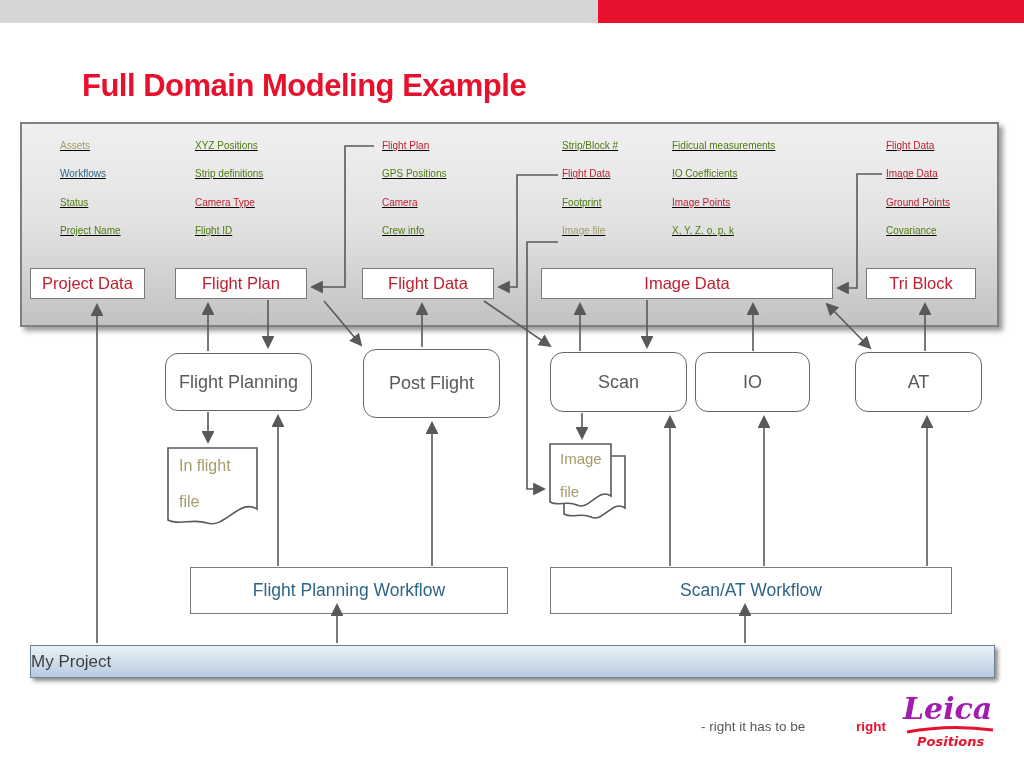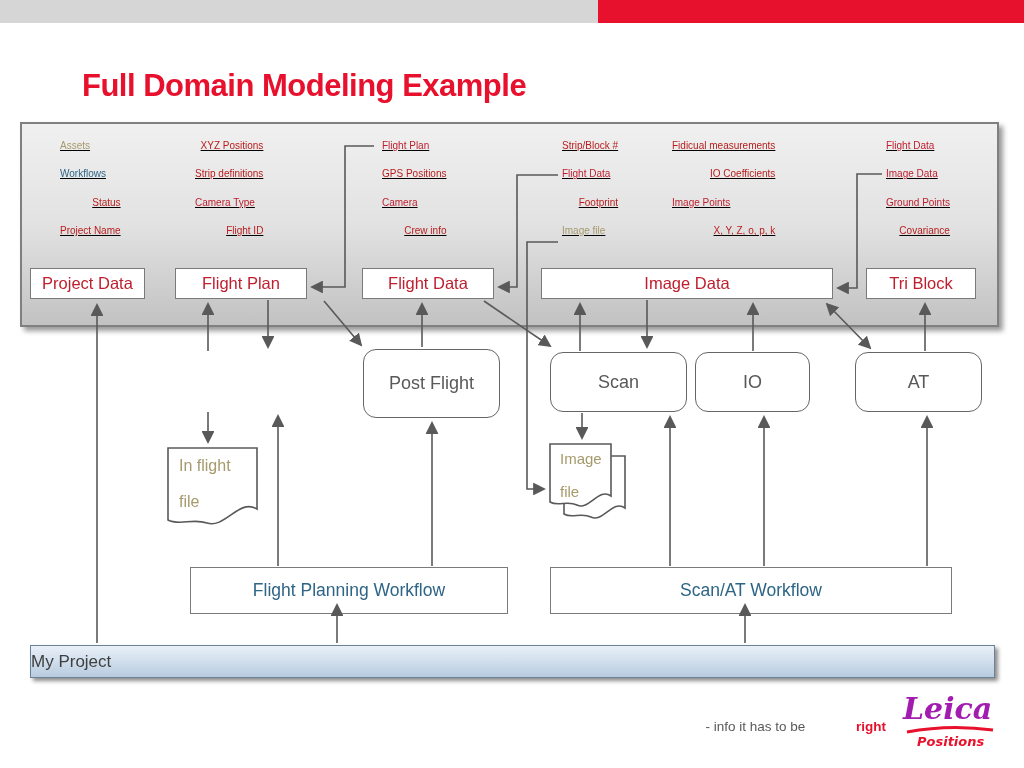--- a/index.html
+++ b/index.html
@@ -12,21 +12,21 @@
 
   
   .title{position:absolute;left:82px;top:68px;font-size:31px;font-weight:bold;color:#E8112D;
          letter-spacing:-0.5px;white-space:nowrap;}
 
   
   .panel{position:absolute;left:20px;top:122px;width:975px;height:201px;
          background:linear-gradient(180deg,#f0f0f0 0%,#e2e2e2 50%,#c2c2c2 100%);
          border:2px solid #808080;box-shadow:4px 4px 5px rgba(0,0,0,0.40);}
   .attr-col{position:absolute;top:132px;font-size:10px;line-height:28.4px;white-space:nowrap;text-decoration:underline;}
-  .tone-gray{color:#b91c1c;text-align:right;} .tone-red{color:#BE1E2D;} .tone-blue{color:#2D6586;} .tone-olive{color:#A59A6B;}
+  .tone-gray{color:#4d7c0f;} .tone-red{color:#BE1E2D;} .tone-blue{color:#2D6586;} .tone-olive{color:#A59A6B;}
 
   
   .dbox{position:absolute;top:268px;height:31px;background:#ffffff;border:1.6px solid #7a7a7a;
         display:flex;align-items:center;justify-content:center;font-size:16.5px;color:#BE1E2D;
         box-sizing:border-box;white-space:nowrap;}
 
   
   .pbox{position:absolute;background:#ffffff;border:1.6px solid #666666;border-radius:13px;
         display:flex;align-items:center;justify-content:center;font-size:18px;color:#595959;
         box-sizing:border-box;white-space:nowrap;}
@@ -107,20 +107,21 @@
     <div class="tone-red">Ground Points</div>
     <div class="tone-gray">Covariance</div>
   </div>
 
   <div class="dbox" style="left:30px;width:115px">Project Data</div>
   <div class="dbox" style="left:175px;width:132px">Flight Plan</div>
   <div class="dbox" style="left:362px;width:132px">Flight Data</div>
   <div class="dbox" style="left:541px;width:292px">Image Data</div>
   <div class="dbox" style="left:866px;width:110px">Tri Block</div>
 
+  <div class="pbox" style="left:165px;top:353px;width:147px;height:58px">Flight Planning</div>
   <div class="pbox" style="left:363px;top:349px;width:137px;height:69px">Post Flight</div>
   <div class="pbox" style="left:550px;top:352px;width:137px;height:60px">Scan</div>
   <div class="pbox" style="left:695px;top:352px;width:115px;height:60px">IO</div>
   <div class="pbox" style="left:855px;top:352px;width:127px;height:60px">AT</div>
 
   <div class="doc" style="left:167px;top:447px;width:92px;height:86px">
     <svg width="92" height="86">
       <path d="M1,1 L90,1 L90,62 C72,51 58,82 40,76 C26,71 12,79 1,73 Z" fill="#ffffff" stroke="#595959" stroke-width="1.6"></path>
     </svg>
     <div class="doc-text" style="left:12px;top:10px">In flight</div>
@@ -177,21 +178,21 @@
       <path d="M582,413 L582,438" marker-end="url(#ah)"></path>
       <path d="M670,566 L670,417" marker-end="url(#ah)"></path>
       <path d="M764,566 L764,417" marker-end="url(#ah)"></path>
       <path d="M927,566 L927,417" marker-end="url(#ah)"></path>
       <path d="M337,643 L337,605" marker-end="url(#ah)"></path>
       <path d="M745,643 L745,605" marker-end="url(#ah)"></path>
     </g>
   </svg>
 
   <div class="tagline">
-    <span>- info it has to be </span><b>right</b>
+    <span>- right it has to be </span><b>right</b>
   </div>
   <div class="leica">
     <div class="leica-script">Leica</div>
     <svg width="95" height="12" style="position:absolute;left:0;top:29px">
       <path d="M4,9 Q46,1 90,7" stroke="#E8112D" stroke-width="3" fill="none"></path>
     </svg>
     <div class="leica-sub">Positions</div>
   </div>
 
 </div>

